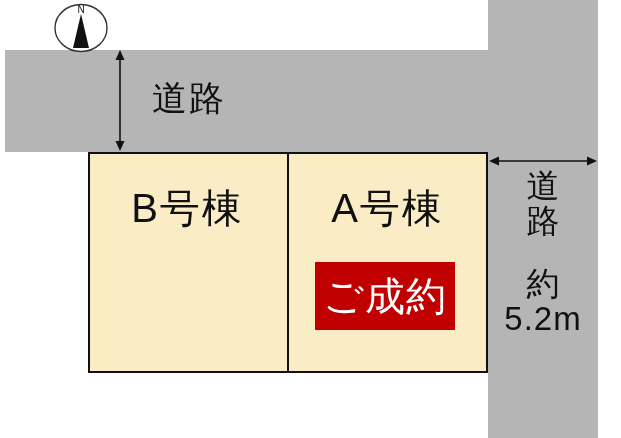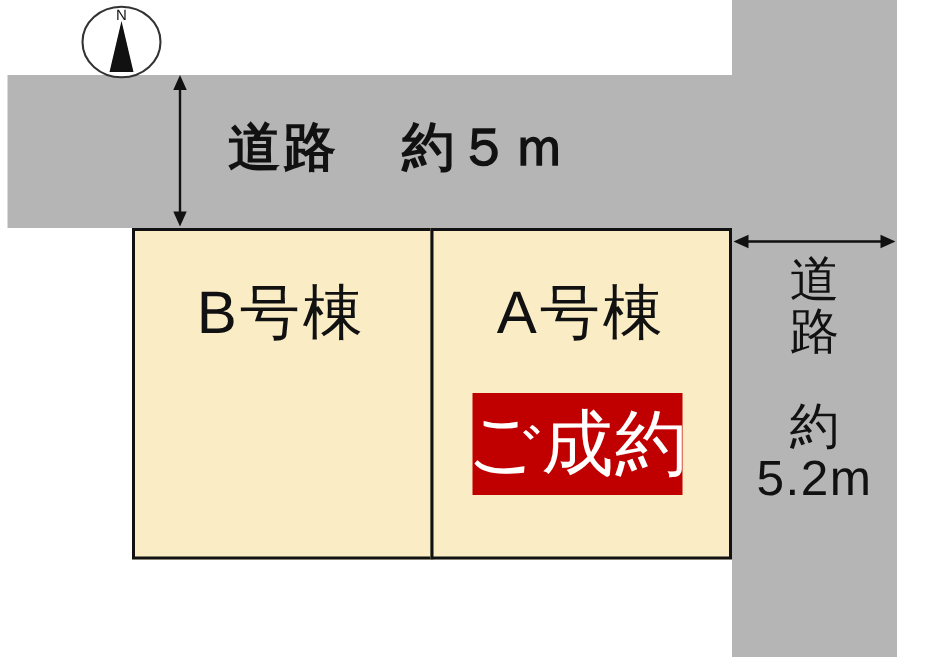--- a/index.html
+++ b/index.html
@@ -28,26 +28,25 @@
     left: 488px; top: 0px;
     width: 110px; height: 438px;
     background: #b5b5b5;
   }
   .road-top-label {
     position: absolute;
     left: 152px; top: 76px;
     height: 44px;
     display: flex;
     align-items: center;
-    gap: 42px;
+    gap: 15px;
     font-size: 35px;
     letter-spacing: 2px;
     color: #111111;
     white-space: nowrap;
-    font-weight: bold;
   }
   .road-right-label {
     position: absolute;
     left: 488px; top: 168px;
     width: 110px;
     display: flex;
     flex-direction: column;
     align-items: center;
     font-size: 33px;
     color: #111111;
@@ -82,21 +81,21 @@
   .plot-label-a { left: 287px; width: 201px; }
   .sold-badge {
     position: absolute;
     left: 315px; top: 262px;
     width: 140px; height: 68px;
     background: #c00000;
     color: #ffffff;
     display: flex;
     align-items: center;
     justify-content: center;
-    font-size: 48px;
+    font-size: 40px;
     letter-spacing: 1px;
     white-space: nowrap;
   }
   
   .arrow-svg, .compass-svg { position: absolute; }
   .arrow-v { left: 112px; top: 50px; }
   .arrow-h { left: 489px; top: 153px; }
   .compass-svg { left: 53px; top: 2px; }
 </style>
 </head>
@@ -123,21 +122,20 @@
   </svg>
 
   <svg class="arrow-svg arrow-h" width="108" height="16">
     <line x1="7" y1="8" x2="101" y2="8" stroke="#111111" stroke-width="1.6"></line>
     <polygon points="0,8 10,3.5 10,12.5" fill="#111111"></polygon>
     <polygon points="108,8 98,3.5 98,12.5" fill="#111111"></polygon>
   </svg>
 
   <div class="road-top-label">
     <span>道路</span>
-    <span>約５ｍ</span>
   </div>
 
   <div class="road-right-label">
     <span>道</span>
     <span>路</span>
     <span class="approx">約</span>
     <span class="meters">5.2m</span>
   </div>
 
   <div class="plot-label plot-label-b">B号棟</div>

